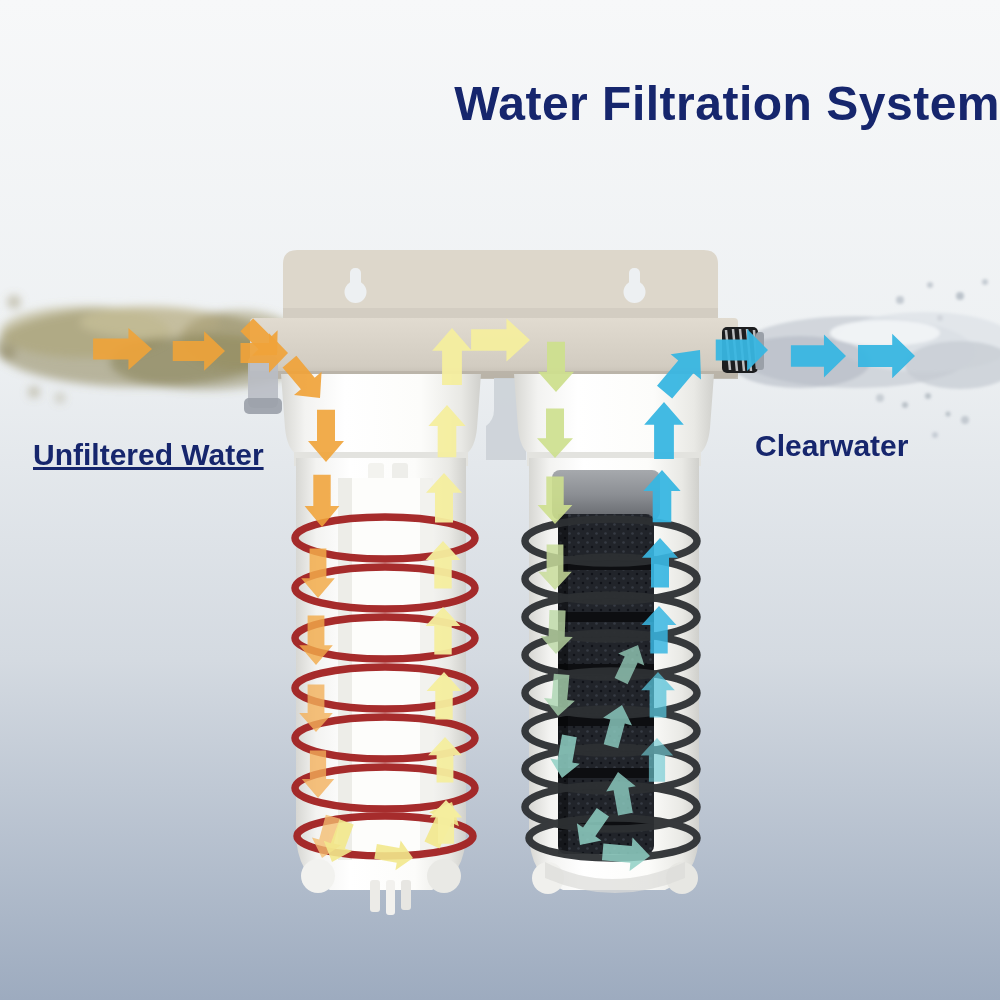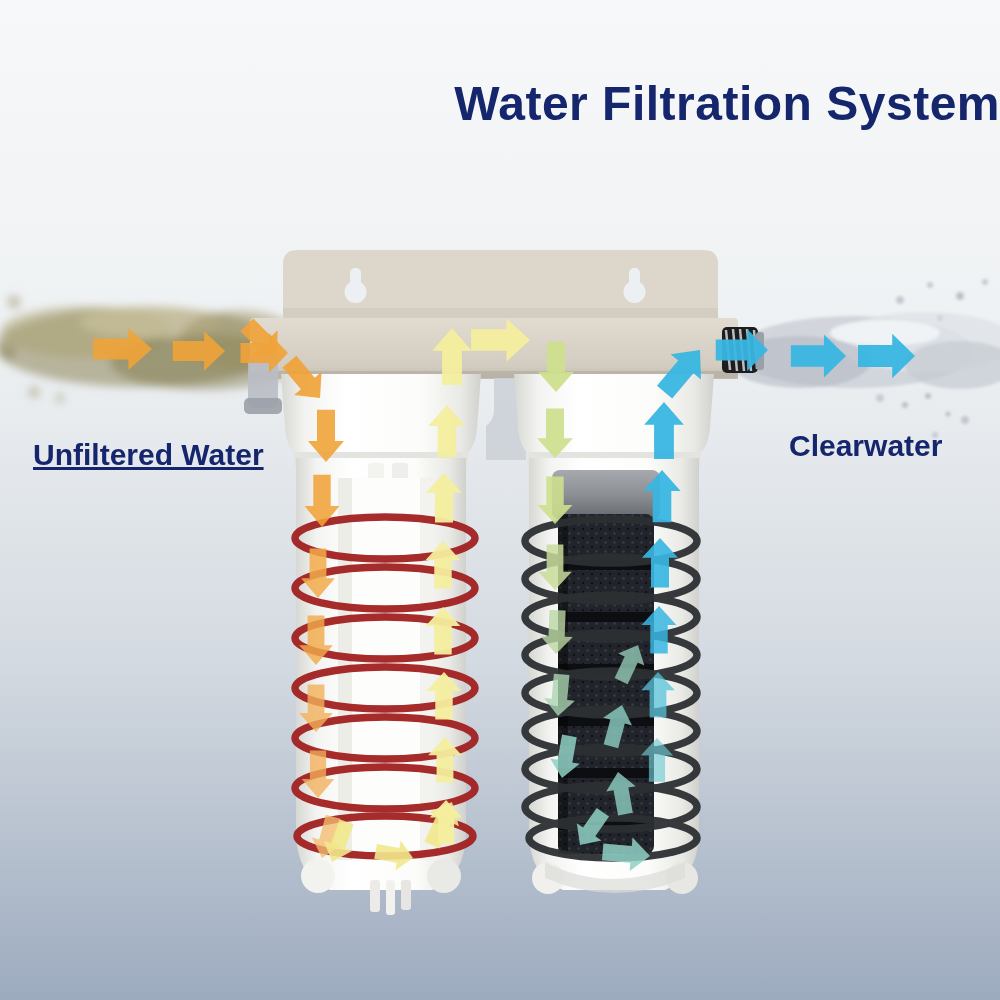--- a/index.html
+++ b/index.html
@@ -8,21 +8,21 @@
     background:linear-gradient(180deg,#f7f8f9 0%,#eef1f3 34%,#d4dae1 66%,#9dabbf 100%);
     font-family:"Liberation Sans", sans-serif;
   }
   .stage svg{position:absolute;left:0;top:0;}
   .page-title{
     position:absolute;top:76px;left:0;width:1000px;text-align:right;
     font-size:48px;font-weight:bold;color:#16266d;letter-spacing:.5px;
   }
   .flow-label{position:absolute;font-size:30px;font-weight:bold;color:#16266d;white-space:nowrap;}
   .label-left{left:33px;top:438px;text-decoration:underline;}
-  .label-right{left:789px;top:429px;text-align:center;}
+  .label-right{left:755px;top:429px;text-align:center;}
 </style>
 </head>
 <body>
 
 <div class="stage">
 
 <svg width="1000" height="1000" viewBox="0 0 1000 1000">
   <defs>
     <path id="arw" d="M0,0 L30,38 L15,38 L15,95 L-15,95 L-15,38 L-30,38 Z"></path>
     <linearGradient id="housingGrad" x1="0" y1="0" x2="1" y2="0">

